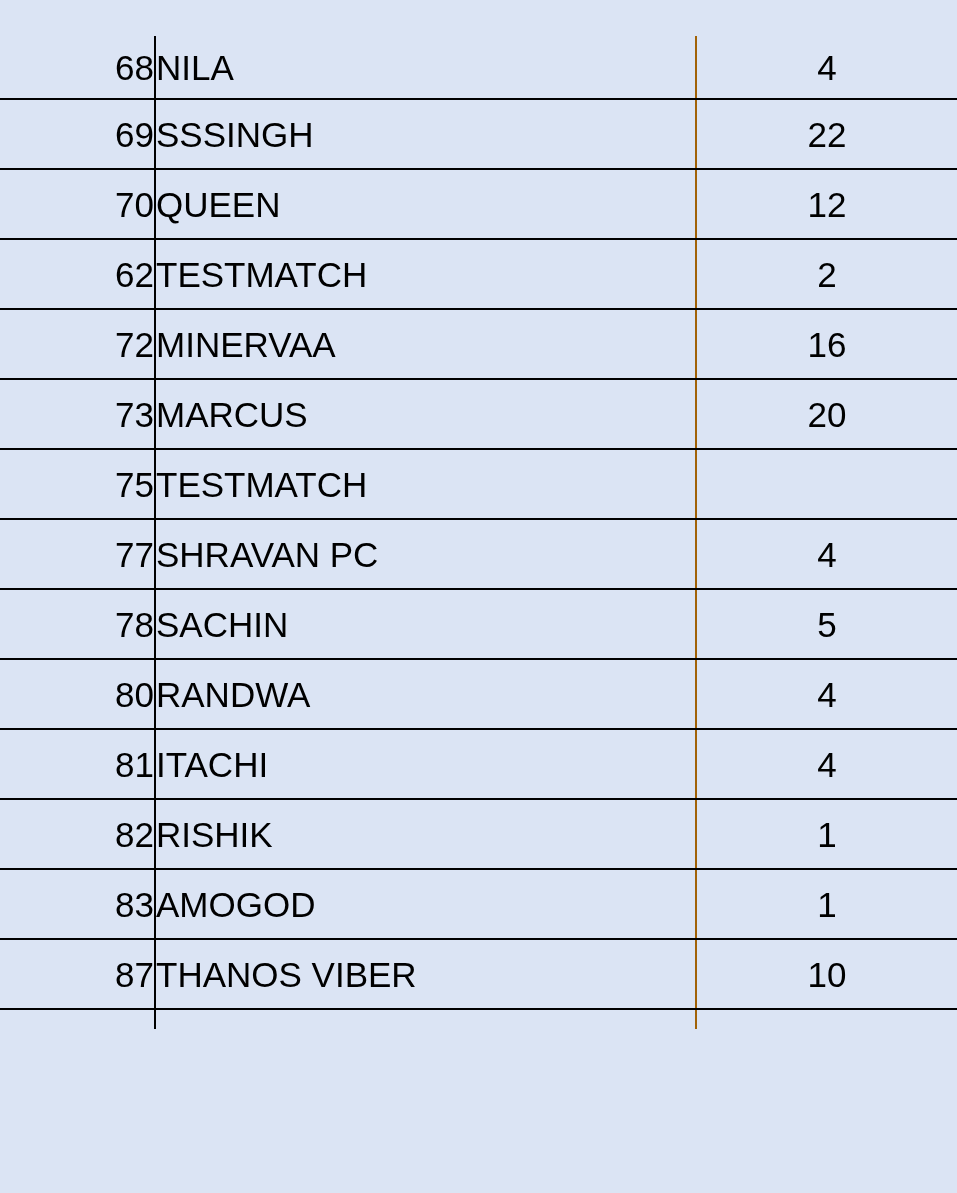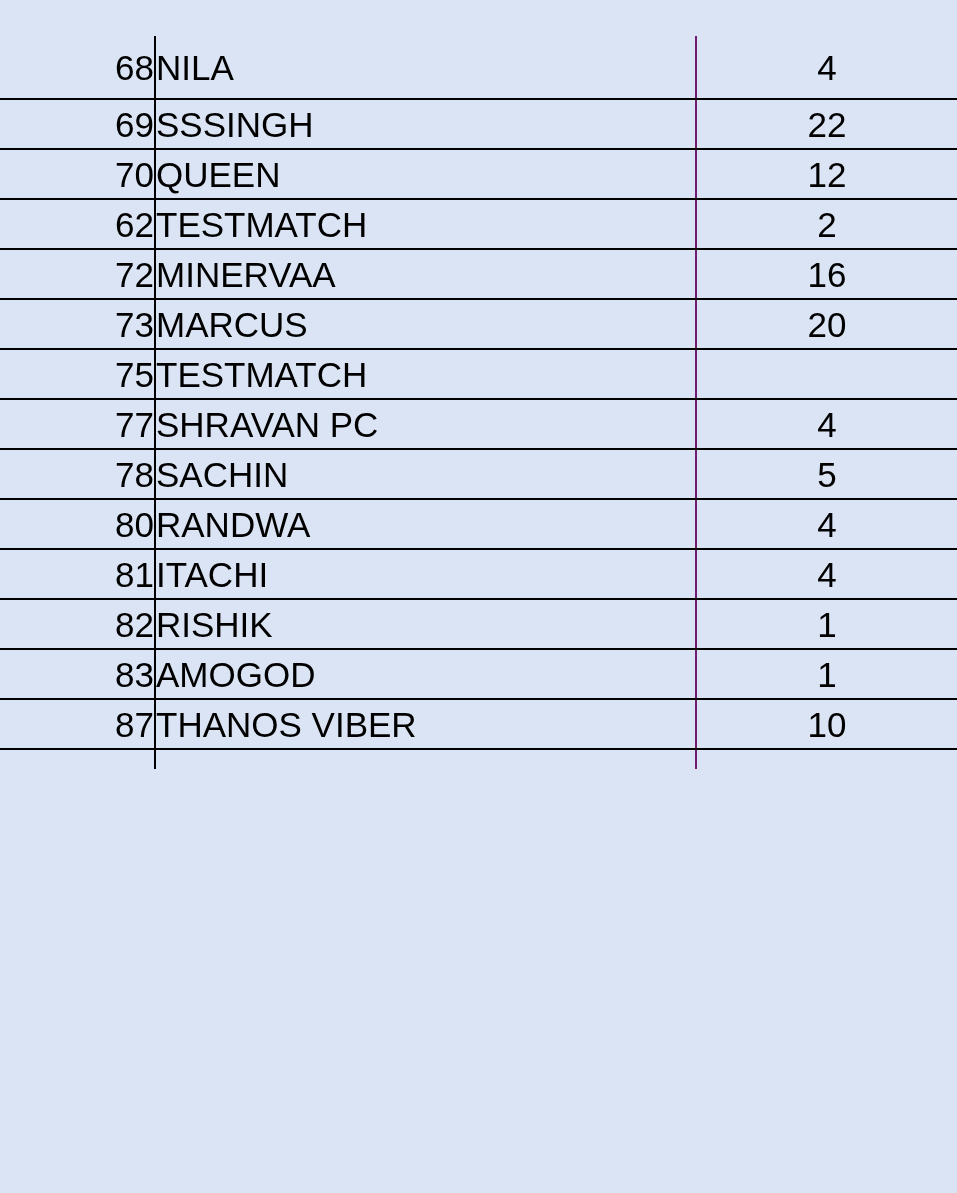--- a/index.html
+++ b/index.html
@@ -19,21 +19,21 @@
     position: relative;
     background: #dbe4f4;
     margin-top: 36px;
   }
   table.grid {
     border-collapse: collapse;
     width: 957px;
     table-layout: fixed;
   }
   table.grid tr {
-    height: 50px;
+    height: 70px;
   }
   table.grid td {
     border-bottom: 2px solid #000000;
     border-top: 0;
     padding: 0;
     background: #dbe4f4;
     font-size: 35px;
     color: #000000;
     line-height: 1.0;
     vertical-align: middle;
@@ -45,21 +45,21 @@
     width: 155px;
     text-align: right;
     padding-right: 7px;
     border-right: 2px solid #000000;
     box-sizing: border-box;
   }
   .col-name {
     width: 541px;
     text-align: left;
     padding-left: 10px;
-    border-right: 2px solid #701a75;
+    border-right: 2px solid #a16207;
     box-sizing: border-box;
   }
   .col-value {
     width: 261px;
     text-align: center;
     box-sizing: border-box;
     vertical-align: top;
     padding-top: 2px;
   }
   

